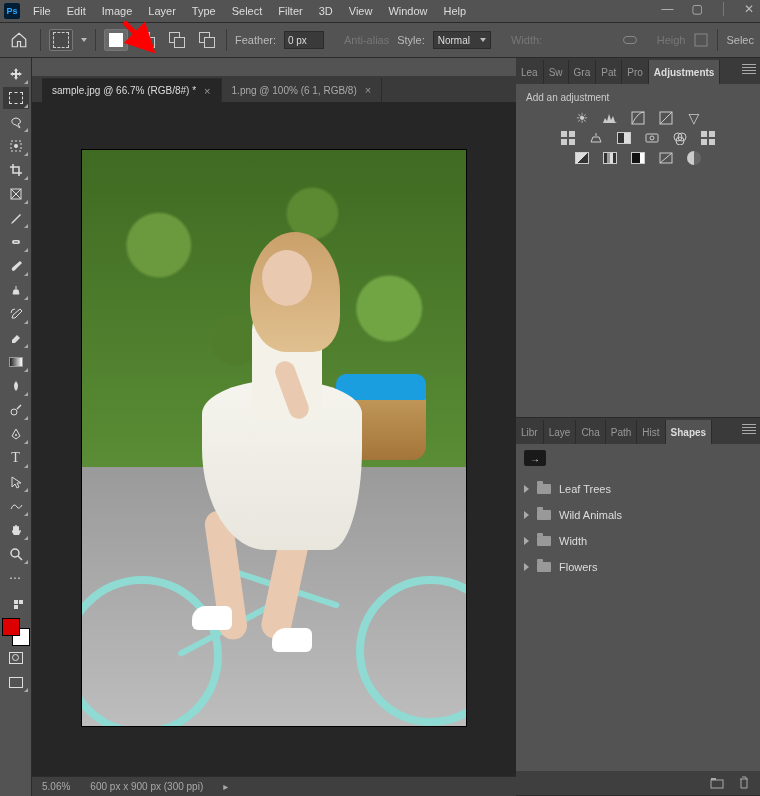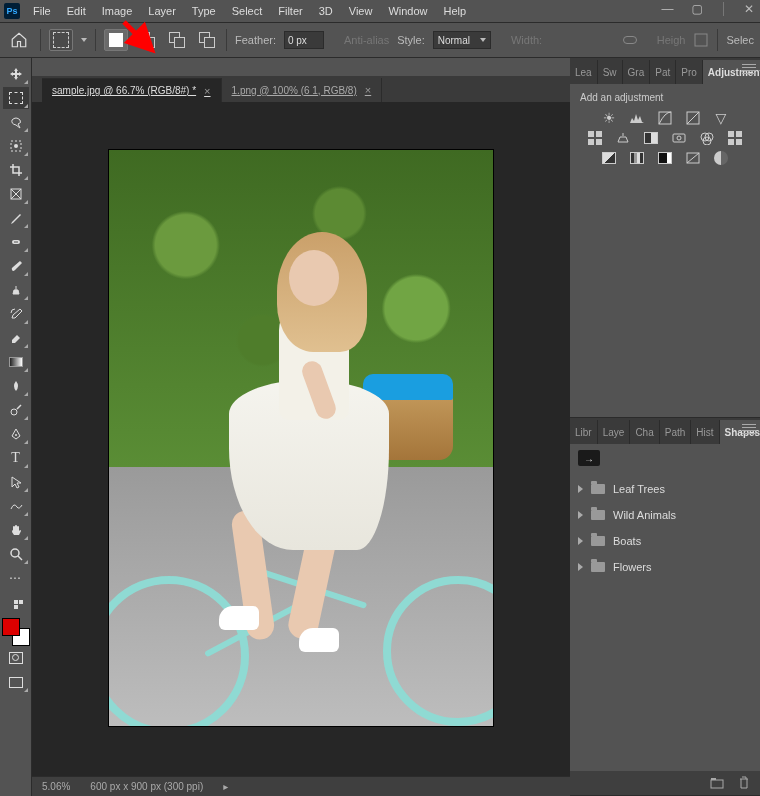--- a/index.html
+++ b/index.html
@@ -25,21 +25,21 @@
   .opt-gap { flex:1; }
   .main { display:flex; height:738px; }
   .toolbox { width:32px; background:#535353; border-right:1px solid #2b2b2b; display:flex; flex-direction:column; align-items:center; padding-top:4px;}
   .tbtn { width:26px; height:22px; margin:1px 0; display:flex; align-items:center; justify-content:center; color:#ddd; font-size:14px; position:relative;}
   .tbtn.active { background:#3a3a3a; }
   .tri-corner::after{content:"";position:absolute;right:1px;bottom:1px;width:0;height:0;border-left:4px solid transparent;border-bottom:4px solid #aaa;}
   .fgbg { width:28px; height:28px; position:relative; margin-top:4px;}
   .fgbg .fg{position:absolute;left:0;top:0;width:18px;height:18px;background:#d00;border:1px solid #000;z-index:2;}
   .fgbg .bg{position:absolute;right:0;bottom:0;width:18px;height:18px;background:#fff;border:1px solid #000;}
   .doctabs { height:26px; background:#3a3a3a; display:flex; align-items:flex-end; padding-left:10px;}
-  .dtab { height:24px; padding:4px 10px; background:#3a3a3a; color:#aaa; font-size:10px; display:flex; align-items:center; gap:8px; border-right:1px solid #2b2b2b;text-decoration:underline;}
+  .dtab { height:24px; padding:4px 10px; background:#3a3a3a; color:#aaa; font-size:10px; display:flex; align-items:center; gap:8px; border-right:1px solid #2b2b2b;}
   .dtab.active { background:#262626; color:#ddd; border-top:1px solid #2b2b2b;}
   .dtab .x{color:#999;font-size:11px;}
   .canvaswrap { flex:1; background:#262626; display:flex; align-items:flex-start; justify-content:center; padding-top:48px; overflow:hidden;}
   .canvas { width:384px; height:576px; background:#888; position:relative; box-shadow:0 0 0 1px #000; overflow:hidden;}
   .foliage{position:absolute;inset:0;height:55%;background:
     radial-gradient(circle at 20% 30%, #6b9a3e 0 8%, transparent 9%),
     radial-gradient(circle at 60% 20%, #5c8a33 0 7%, transparent 8%),
     radial-gradient(circle at 80% 50%, #71a544 0 9%, transparent 10%),
     radial-gradient(circle at 40% 60%, #4f7d2b 0 8%, transparent 9%),
     linear-gradient(#3f6a22,#5a8d35);}
@@ -57,21 +57,21 @@
   .arm{position:absolute;left:200px;top:210px;width:20px;height:60px;background:#e9c9b0;border-radius:10px;transform:rotate(-20deg);}
   .head{position:absolute;left:180px;top:100px;width:50px;height:56px;background:#e9c9b0;border-radius:50%;}
   .hair{position:absolute;left:168px;top:82px;width:90px;height:120px;background:linear-gradient(#caa06a,#e0c090);border-radius:50% 50% 30% 40%;}
   .leg{position:absolute;background:#e9c9b0;border-radius:14px;}
   .leg.front{left:190px;top:360px;width:30px;height:130px;transform:rotate(12deg);}
   .leg.back{left:130px;top:360px;width:28px;height:130px;transform:rotate(-8deg);}
   .shoe{position:absolute;width:40px;height:24px;background:#fff;border-radius:14px 6px 6px 6px;}
   .shoe.front{left:190px;bottom:74px;}
   .shoe.back{left:110px;bottom:96px;}
   .statusbar{height:20px;background:#3f3f3f;border-top:1px solid #2b2b2b;display:flex;align-items:center;padding:0 10px;color:#aaa;font-size:10px;gap:20px;}
-  .panels { width:190px; background:#535353; display:flex; flex-direction:column;}
+  .panels { width:244px; background:#535353; display:flex; flex-direction:column;}
   .panel { display:flex; flex-direction:column; border-bottom:1px solid #2b2b2b; }
   .ptab { padding:5px 5px; font-size:10px; color:#999; border-right:1px solid #2b2b2b; height:24px; display:flex; align-items:center;}
   .ptab.active { background:#535353; color:#ddd; font-weight:600;}
   .pbody { padding:8px 10px; }
   .adjrow{display:flex; gap:10px; justify-content:center; margin:6px 0;}
   .adjicon{width:18px;height:14px;color:#ccc;display:flex;align-items:center;justify-content:center;font-size:14px;}
   .shapes-top{display:flex;align-items:center;height:28px;padding:0 8px;}
   .arrow-chip{width:22px;height:16px;background:#1a1a1a;display:flex;align-items:center;justify-content:center;color:#ddd;font-size:10px;border-radius:2px;}
   .tree{padding:4px 0;}
   .tree-item{display:flex;align-items:center;height:26px;padding:0 8px;gap:8px;color:#ddd;font-size:11px;}
@@ -473,21 +473,21 @@
             <span>Leaf Trees</span>
           </div>
         <div class="tree-item">
             <span class="disclosure"></span>
             <span class="folder-icon"></span>
             <span>Wild Animals</span>
           </div>
         <div class="tree-item">
             <span class="disclosure"></span>
             <span class="folder-icon"></span>
-            <span>Boats</span>
+            <span>Width</span>
           </div>
         <div class="tree-item">
             <span class="disclosure"></span>
             <span class="folder-icon"></span>
             <span>Flowers</span>
           </div>
       </div>
       <div class="pfooter">
         <svg width="14" height="12">
             <rect x="1" y="3" width="12" height="8" fill="none" stroke="#aaa"></rect>

